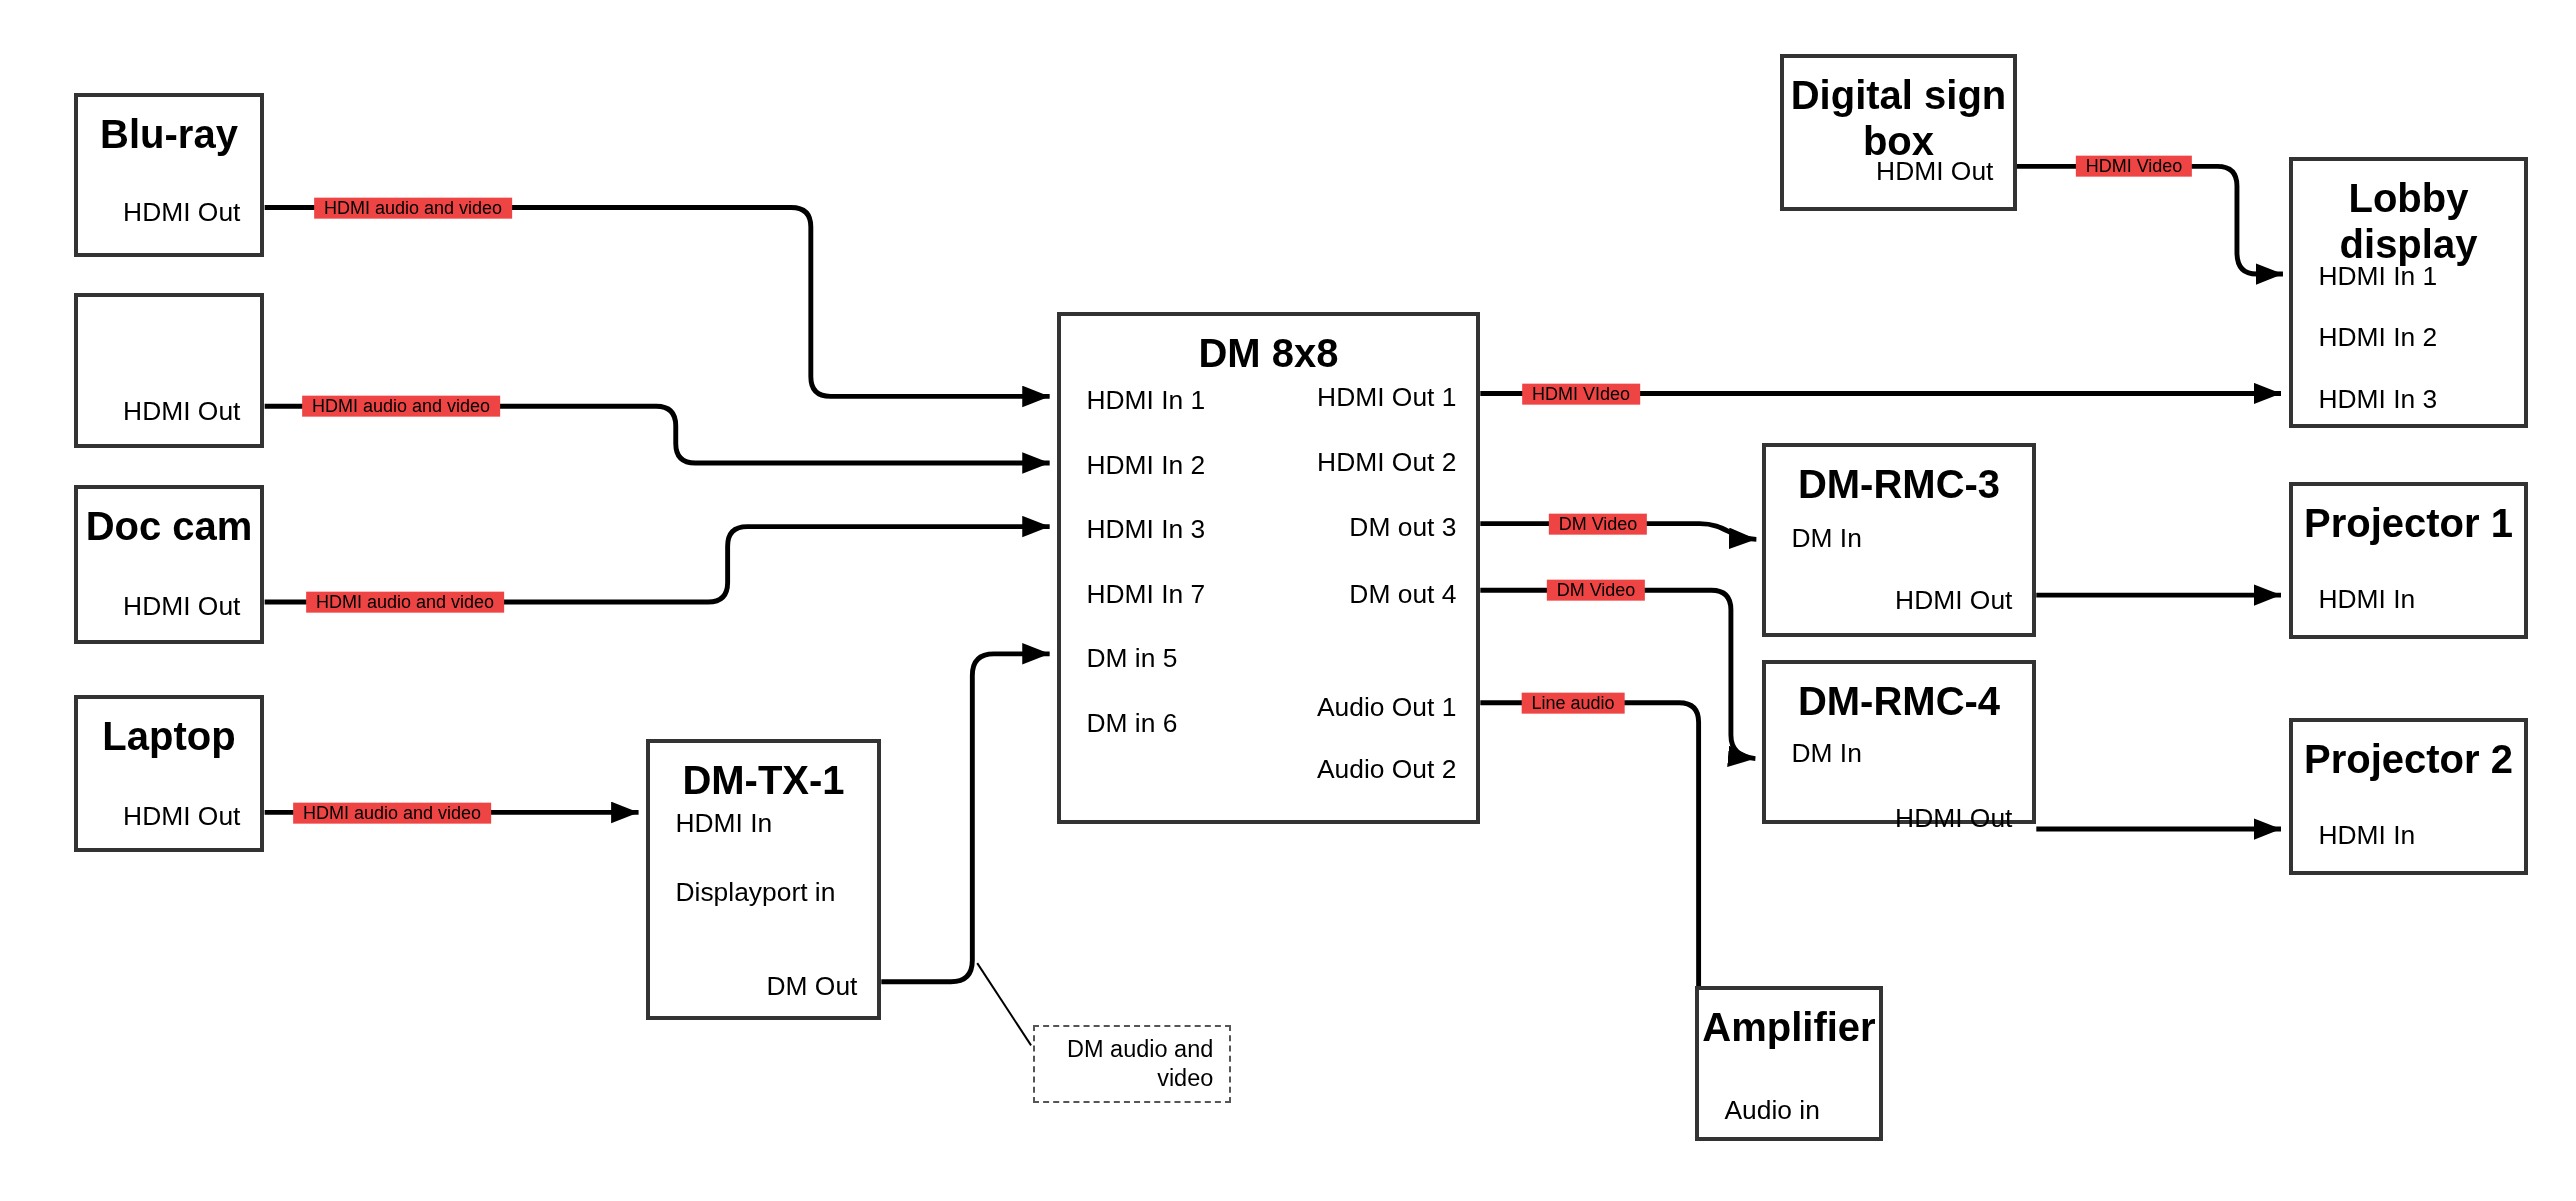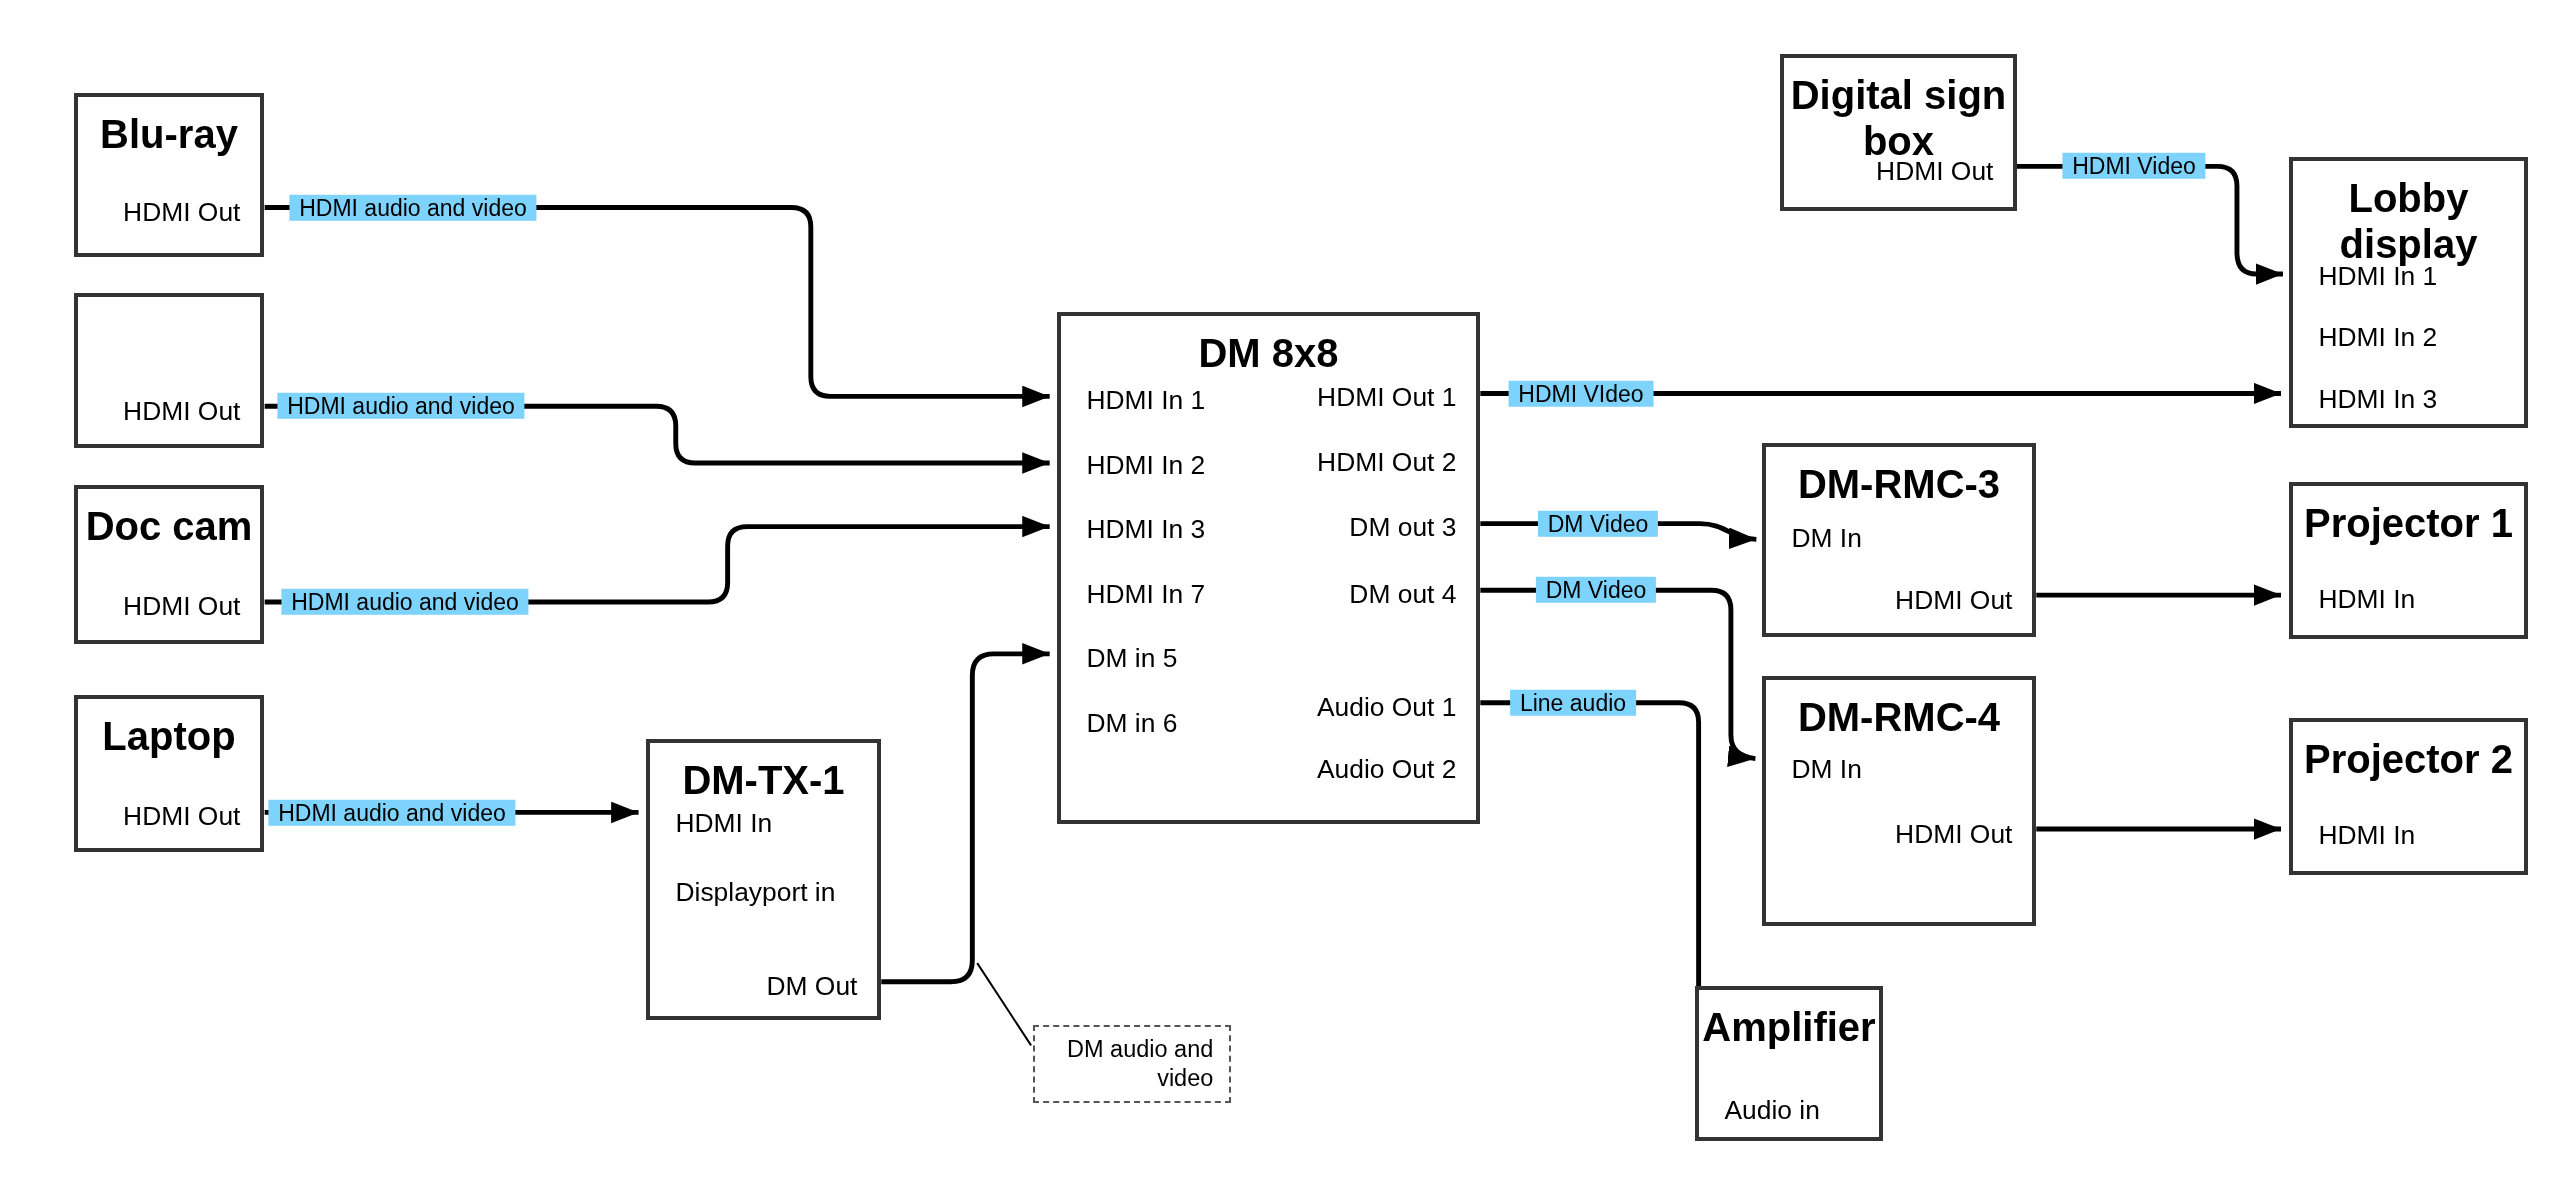--- a/index.html
+++ b/index.html
@@ -39,23 +39,23 @@
     font-size: 26.4px;
     line-height: 1;
     transform: translateY(-50%);
     white-space: nowrap;
   }
   .port-left  { text-align: left;  padding-left: 25.5px; }
   .port-right { text-align: right; padding-right: 19.6px; }
   .wire-label {
     position: absolute;
     transform: translate(-50%, -50%);
-    background: #7dd3fc;
+    background: #ef4444;
     padding: 0 9.8px;
-    font-size: 23px;
+    font-size: 18px;
     line-height: 1.15;
     white-space: nowrap;
   }
   .annotation {
     position: absolute;
     box-sizing: border-box;
     border: 2px dashed #555555;
     background: #ffffff;
     display: flex;
     align-items: center;
@@ -152,21 +152,21 @@
     <div class="node-title">DM-RMC-3</div>
     <div class="port port-left" style="top:91px;">DM In</div>
     <div class="port port-right" style="top:153px;">HDMI Out</div>
   </div>
 
   <div class="node" style="left:2289px; top:482px; width:239px; height:157px;">
     <div class="node-title">Projector 1</div>
     <div class="port port-left" style="top:113px;">HDMI In</div>
   </div>
 
-  <div class="node" style="left:1762px; top:676px; width:274px; height:250px;">
+  <div class="node" style="left:1762px; top:660px; width:274px; height:164px;">
     <div class="node-title">DM-RMC-4</div>
     <div class="port port-left" style="top:89px;">DM In</div>
     <div class="port port-right" style="top:154px;">HDMI Out</div>
   </div>
 
   <div class="node" style="left:2289px; top:718px; width:239px; height:157px;">
     <div class="node-title">Projector 2</div>
     <div class="port port-left" style="top:113px;">HDMI In</div>
   </div>
 

